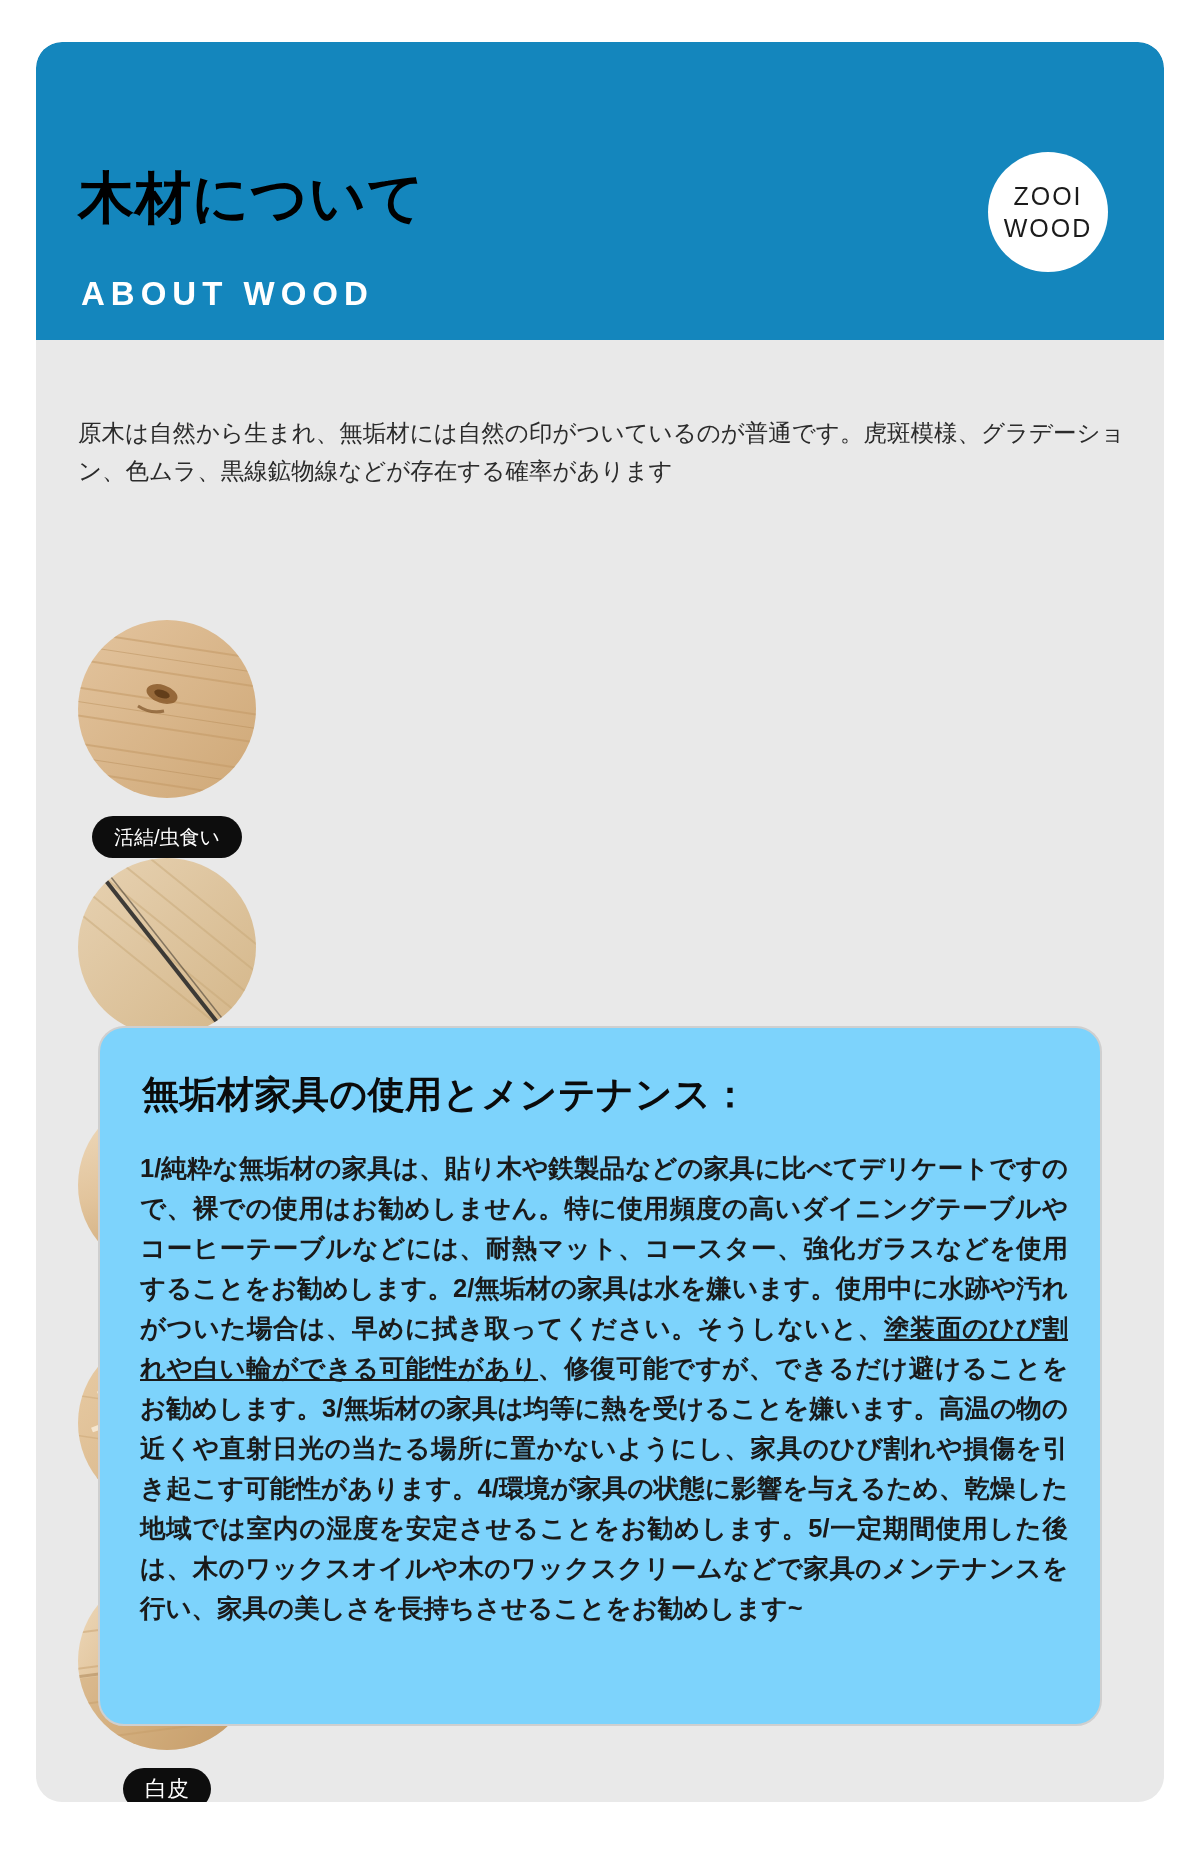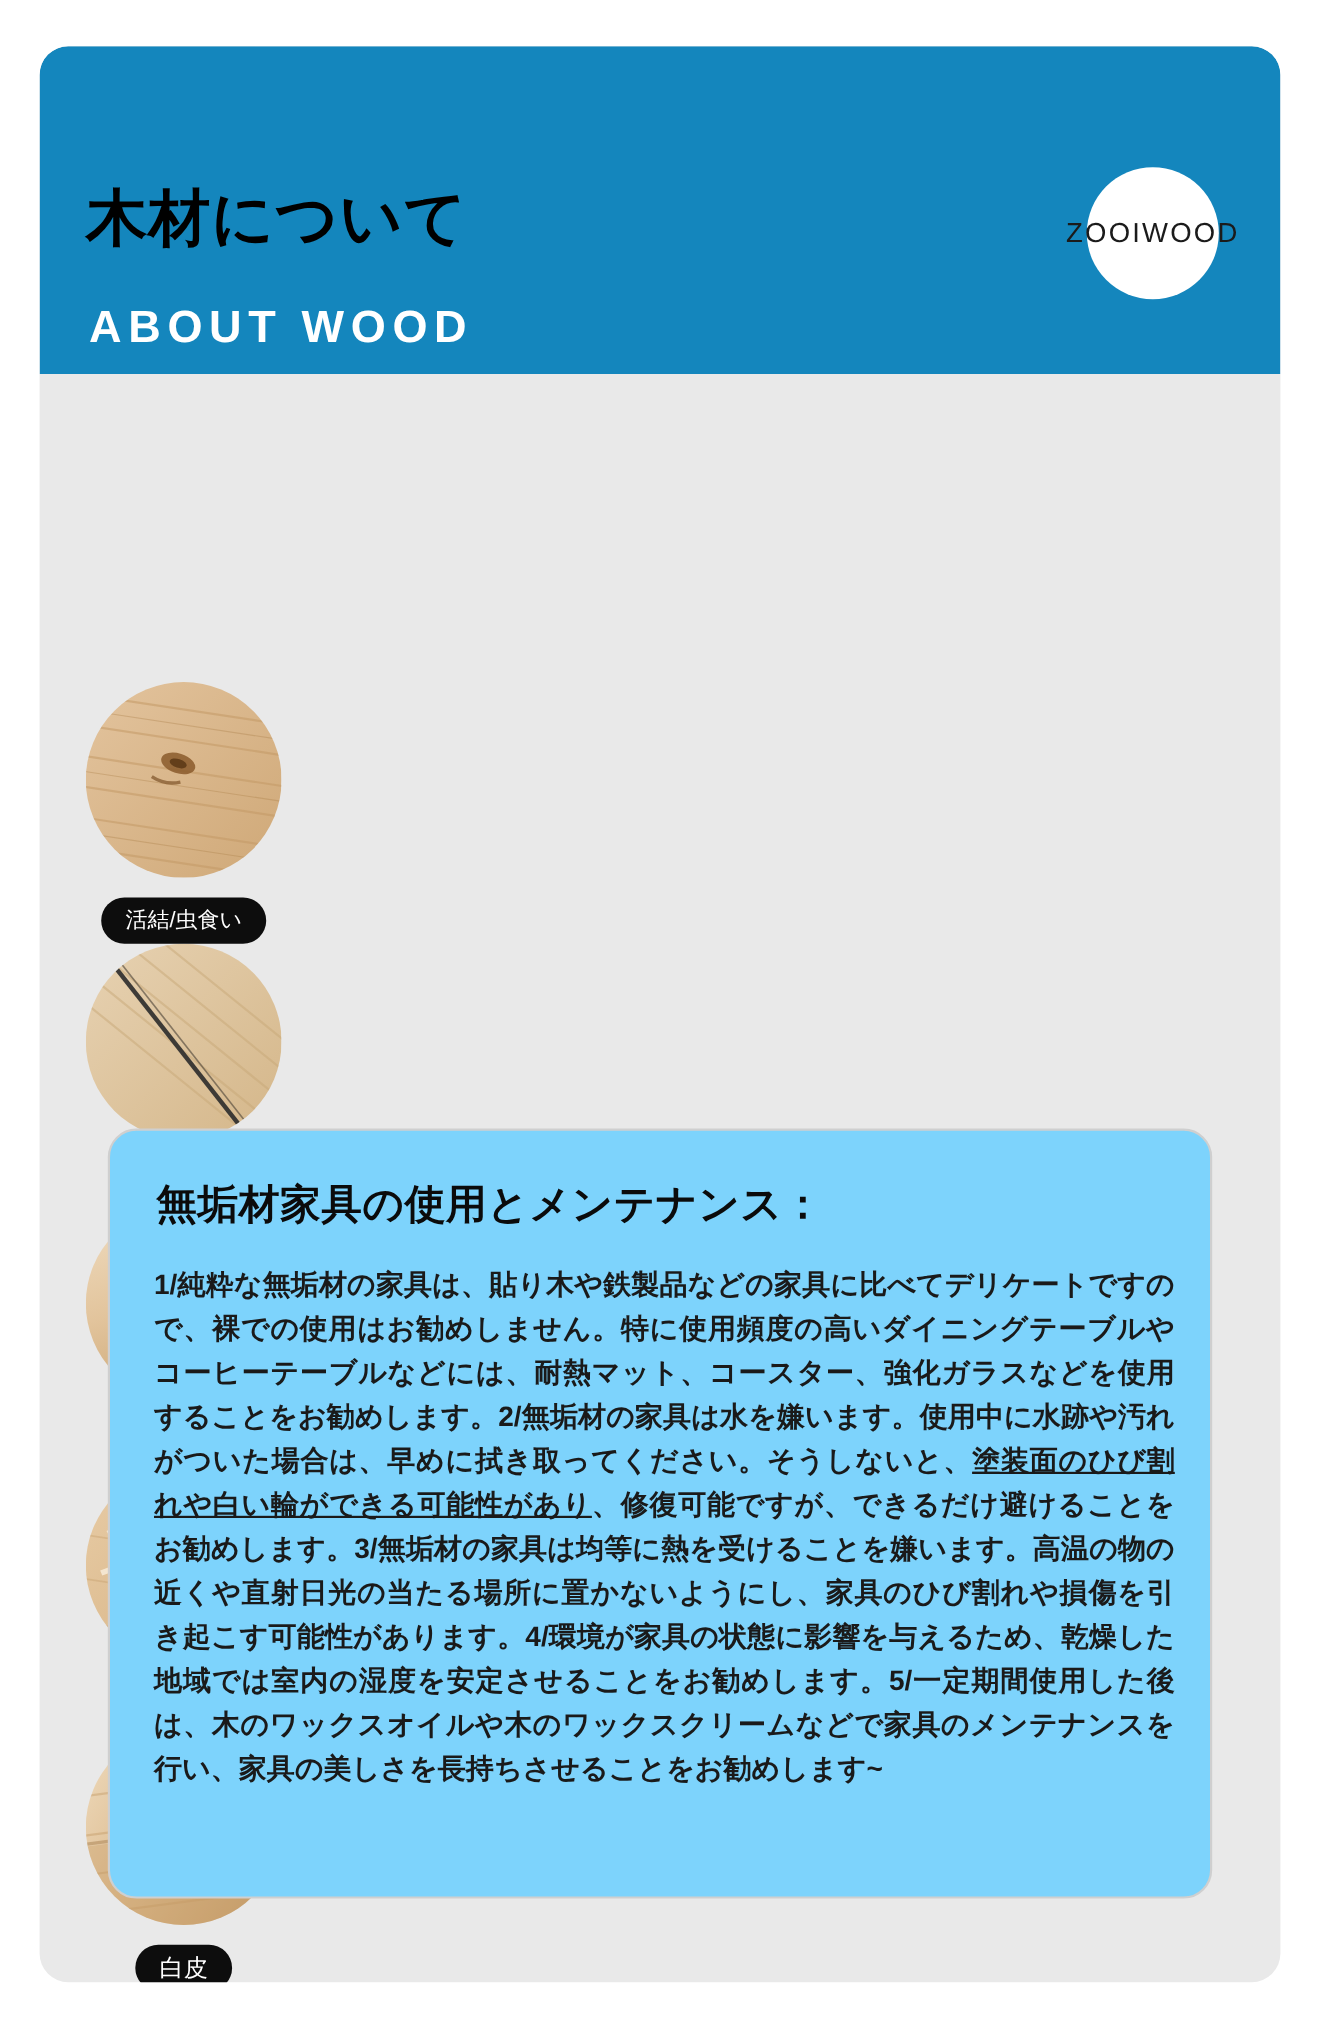--- a/index.html
+++ b/index.html
@@ -47,36 +47,36 @@
     font-size: 56px;
     font-weight: bold;
     color: #000000;
     letter-spacing: 1px;
     line-height: 1;
   }
   .header-sub {
     position: absolute;
     left: 45px;
     top: 235px;
-    font-size: 41px;
+    font-size: 33px;
     font-weight: bold;
     color: #ffffff;
     letter-spacing: 6px;
     line-height: 1;
   }
   .logo {
     position: absolute;
     right: 56px;
     top: 110px;
     width: 120px;
     height: 120px;
     border-radius: 50%;
     background: #ffffff;
     display: flex;
-    flex-direction: row;
+    flex-direction: column;
     align-items: center;
     justify-content: center;
   }
   .logo span {
     display: block;
     font-size: 25px;
     color: #1b1b1b;
     letter-spacing: 2px;
     line-height: 1.3;
   }
@@ -186,20 +186,21 @@
     <div class="header">
       <div class="header-title">木材について</div>
       <div class="header-sub">ABOUT WOOD</div>
       <div class="logo">
         <span>ZOOI</span>
         <span>WOOD</span>
       </div>
     </div>
 
     <div class="intro">
+      <p>原木は自然から生まれ、無垢材には自然の印がついているのが普通です。虎斑模様、グラデーション、色ムラ、黒線鉱物線などが存在する確率があります</p>
     </div>
 
     <div class="swatches">
 
       <div class="swatch">
         <div class="swatch-circle">
           <svg width="178" height="178" viewBox="0 0 178 178" aria-hidden="true">
             <defs>
               <linearGradient id="g1" x1="0" y1="0" x2="1" y2="1">
                 <stop offset="0" stop-color="#e3c49e"></stop>

